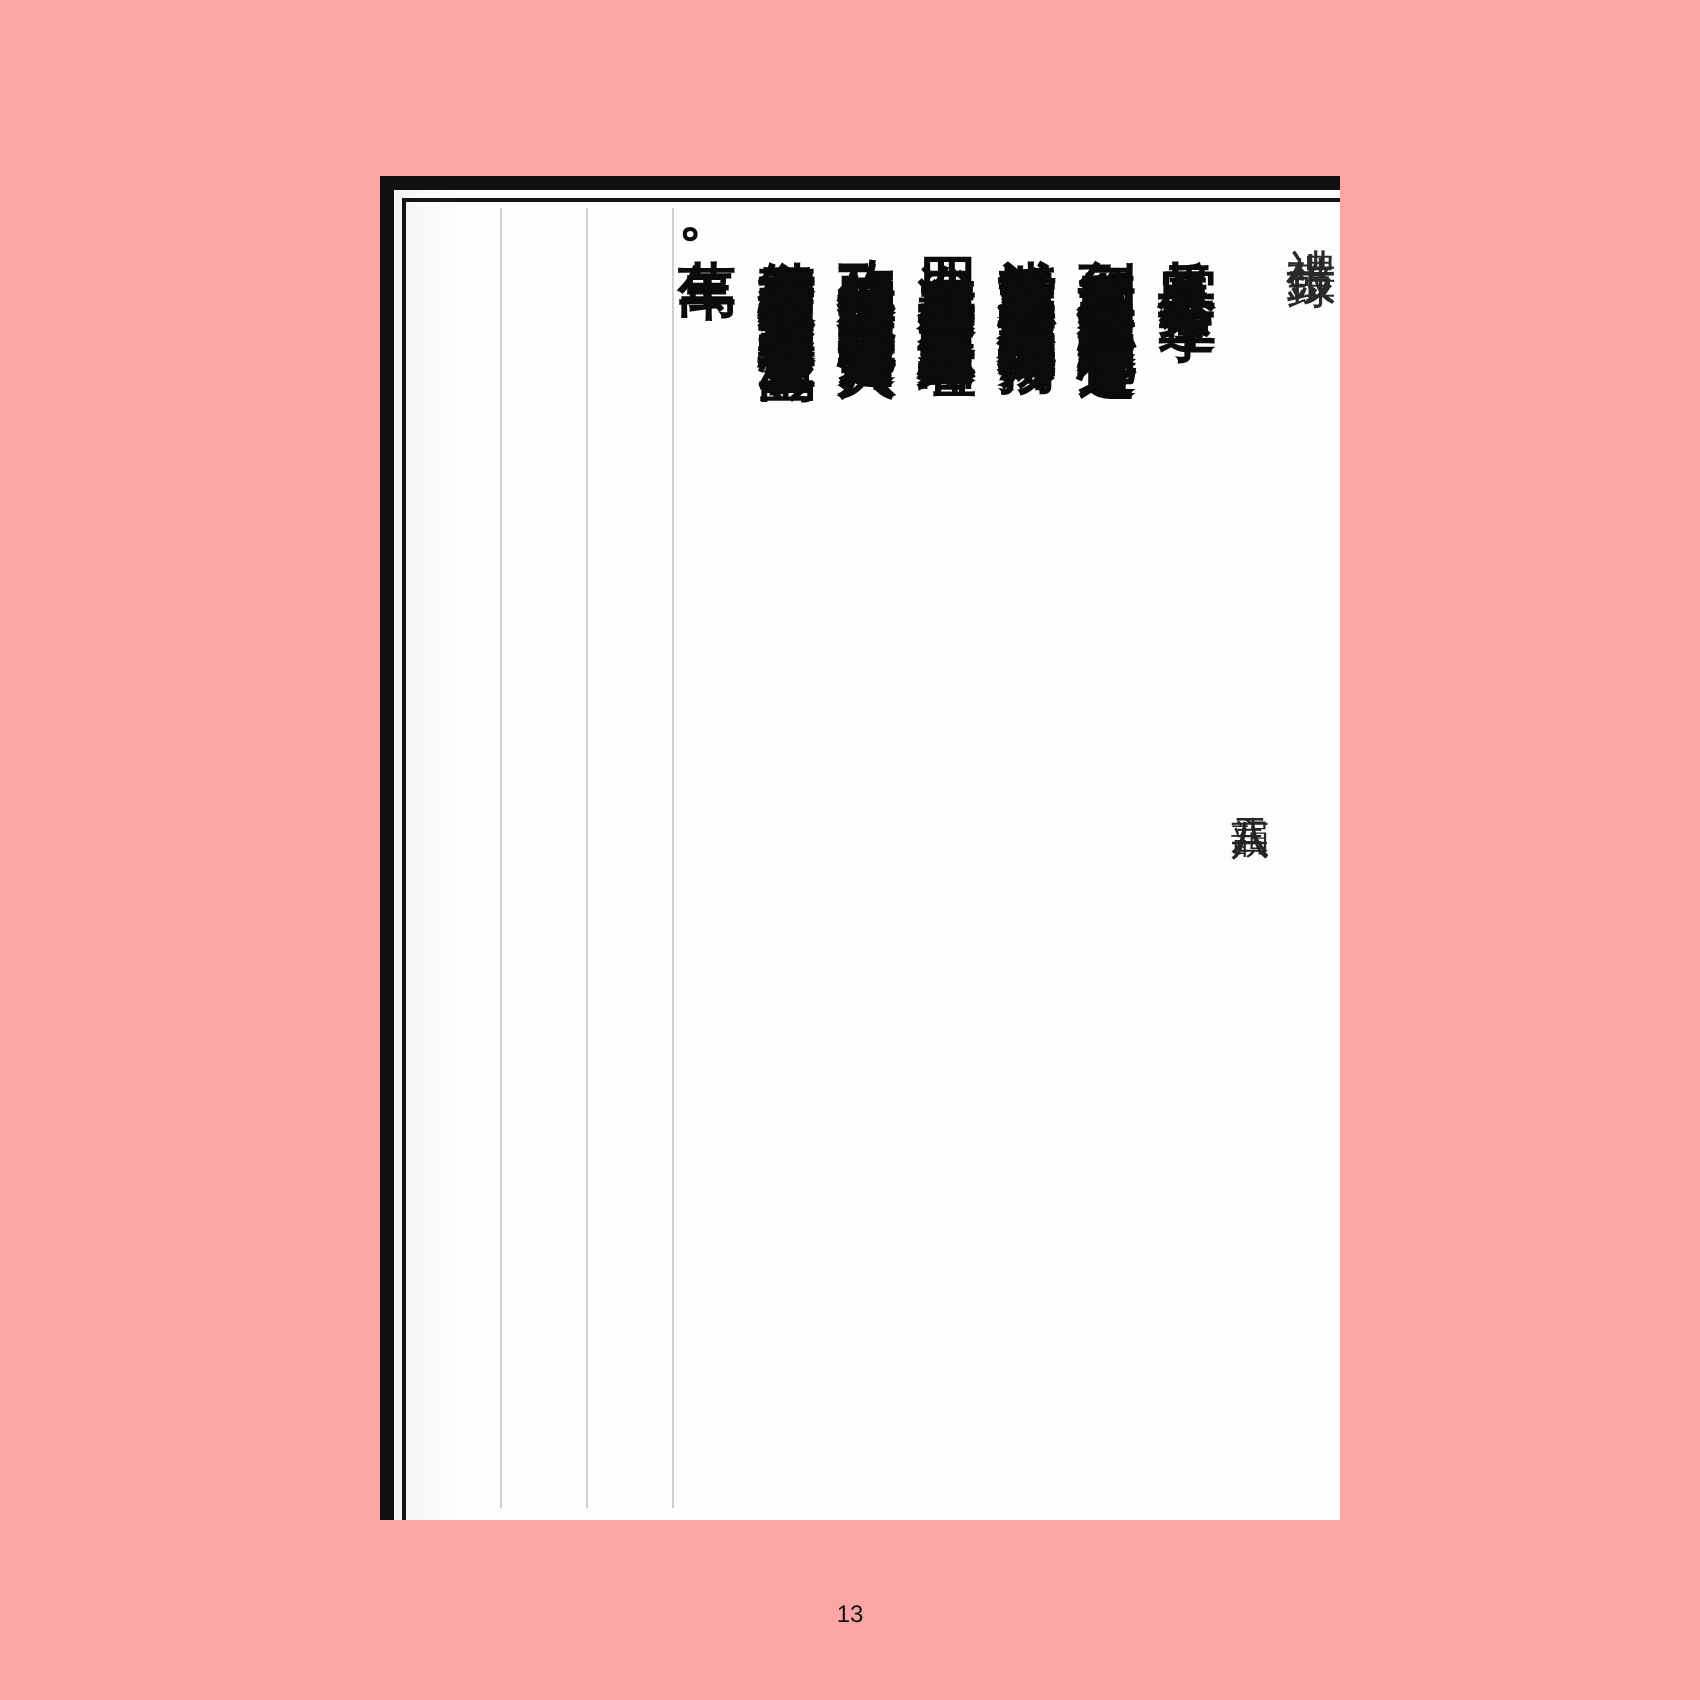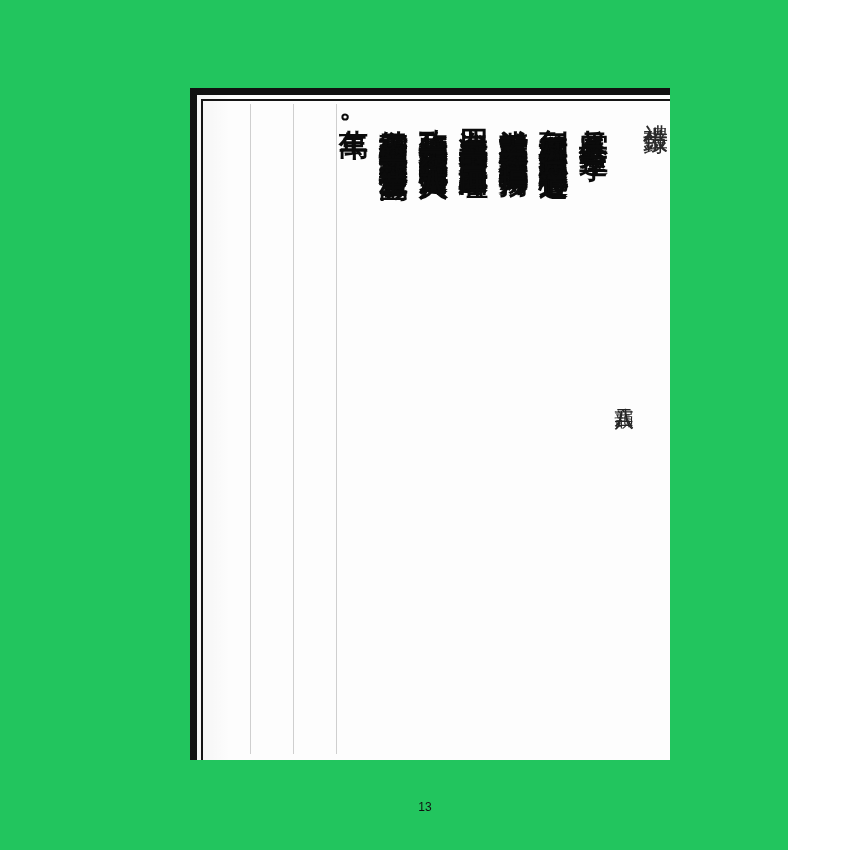--- a/index.html
+++ b/index.html
@@ -8,23 +8,23 @@
   }
   body {
     width: 850px;
     height: 850px;
     background: #ffffff;
     font-family: "DejaVu Sans", sans-serif;
     overflow: hidden;
   }
   #page {
     position: relative;
-    width: 788px;
+    width: 850px;
     height: 850px;
-    background: #22c55e;
+    background: #fca5a5;
   }
   
   #scan {
     position: absolute;
     left: 190px;
     top: 88px;
     width: 480px;
     height: 672px;
     background: #fdfdfd;
     overflow: hidden;

